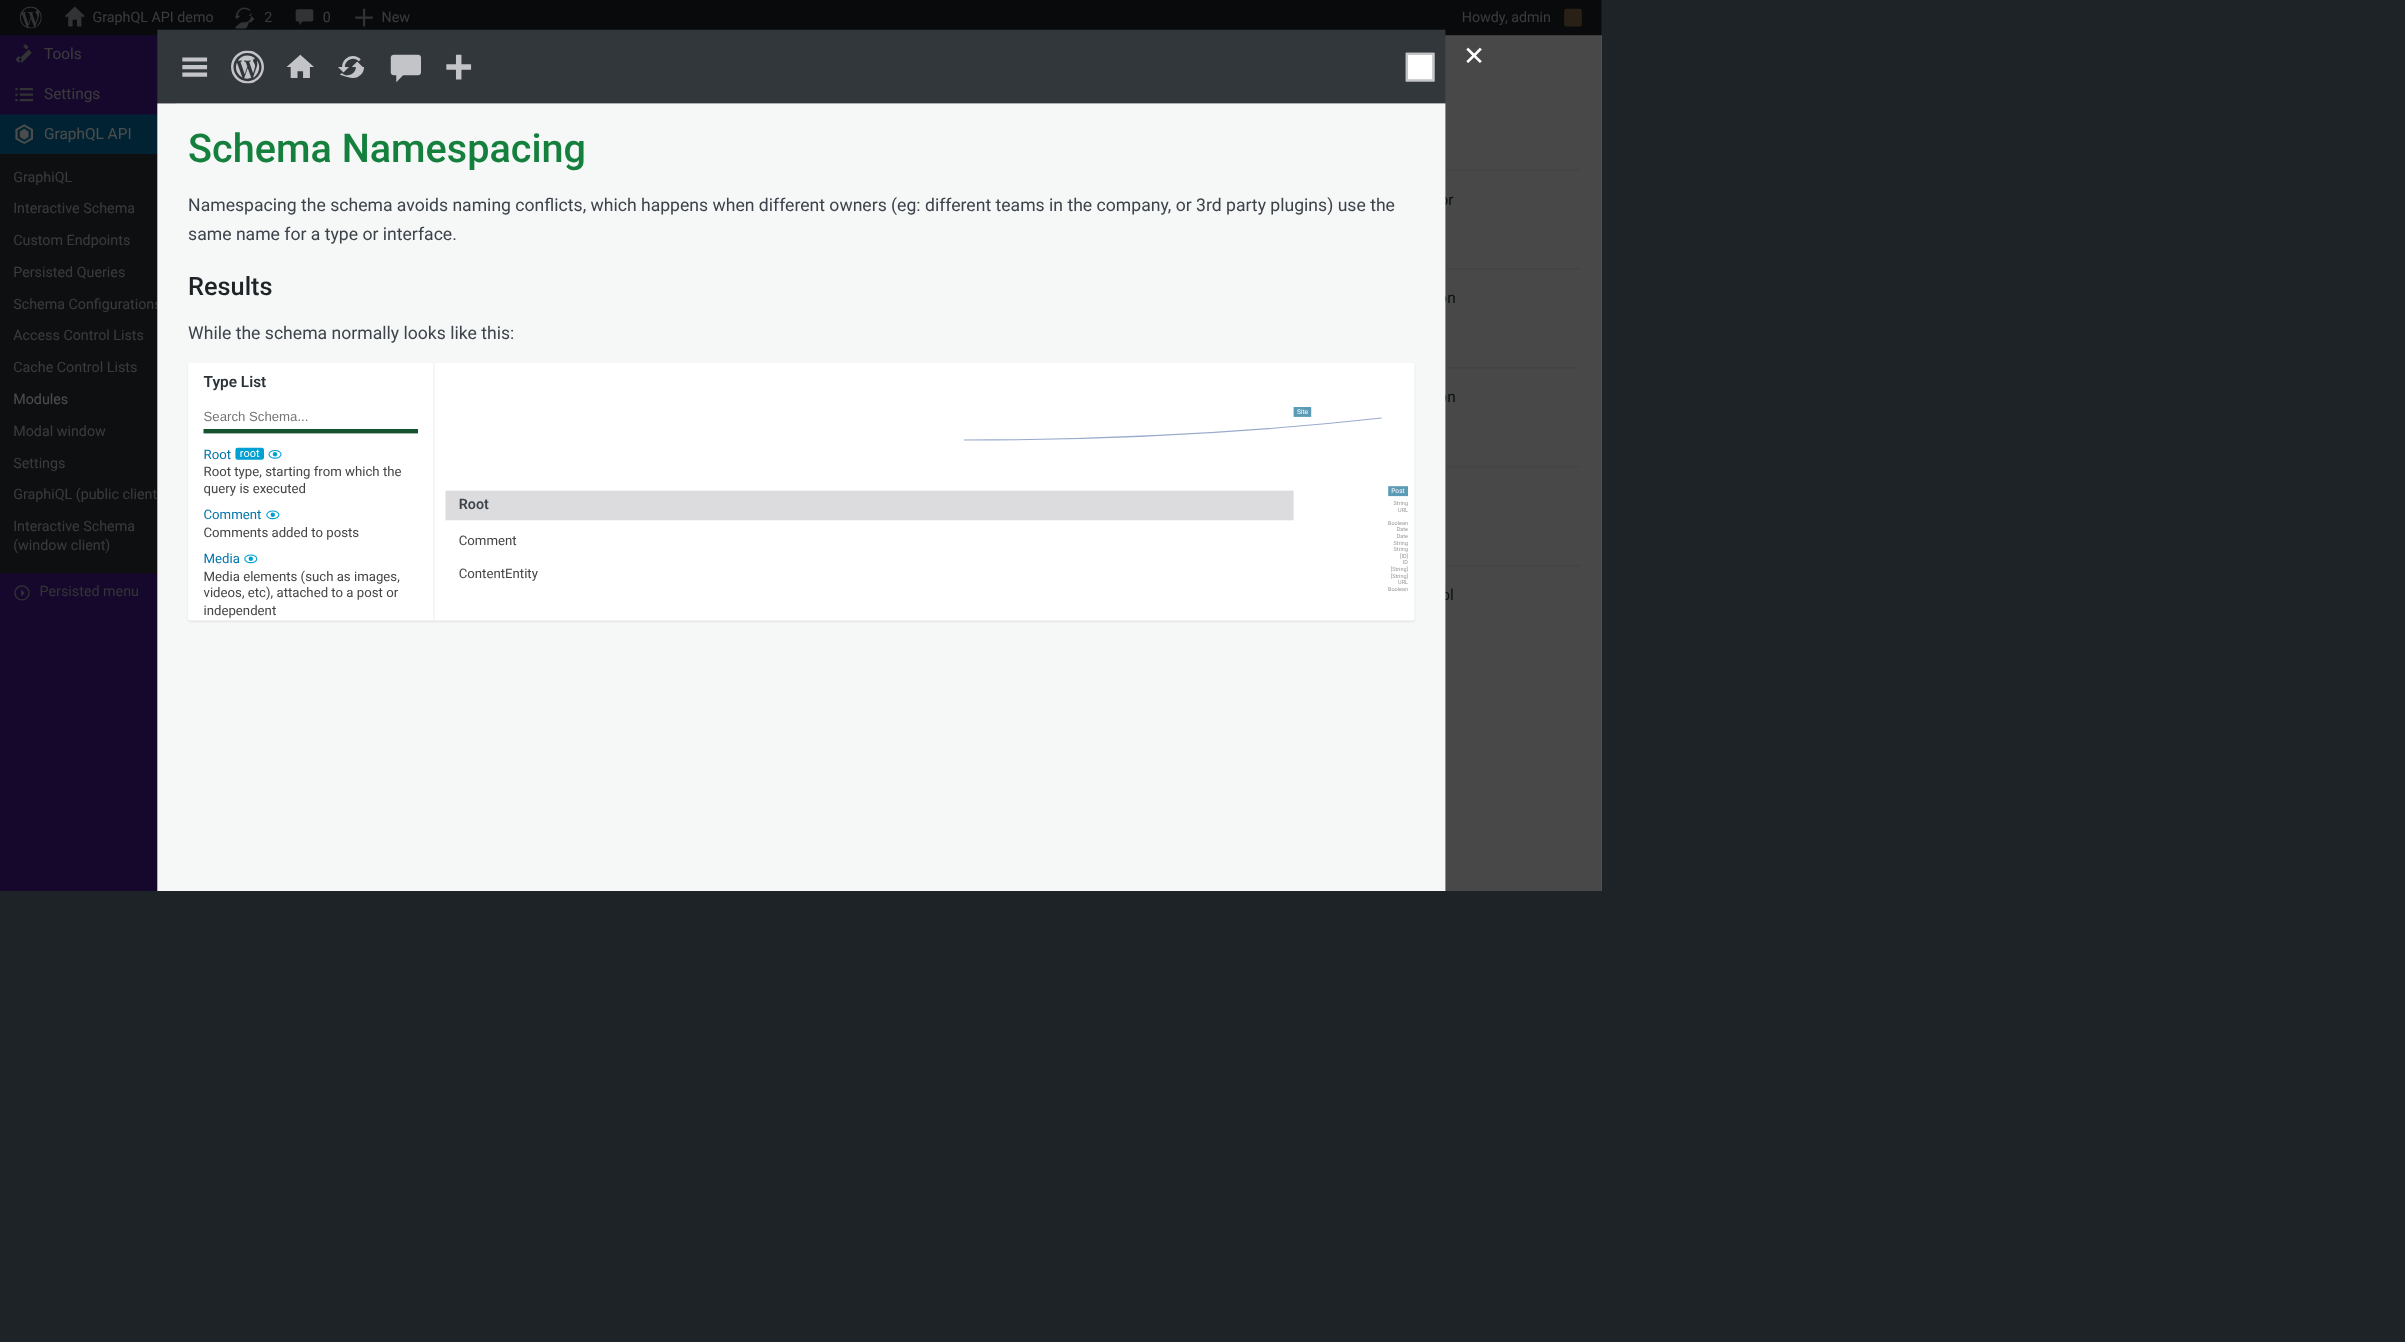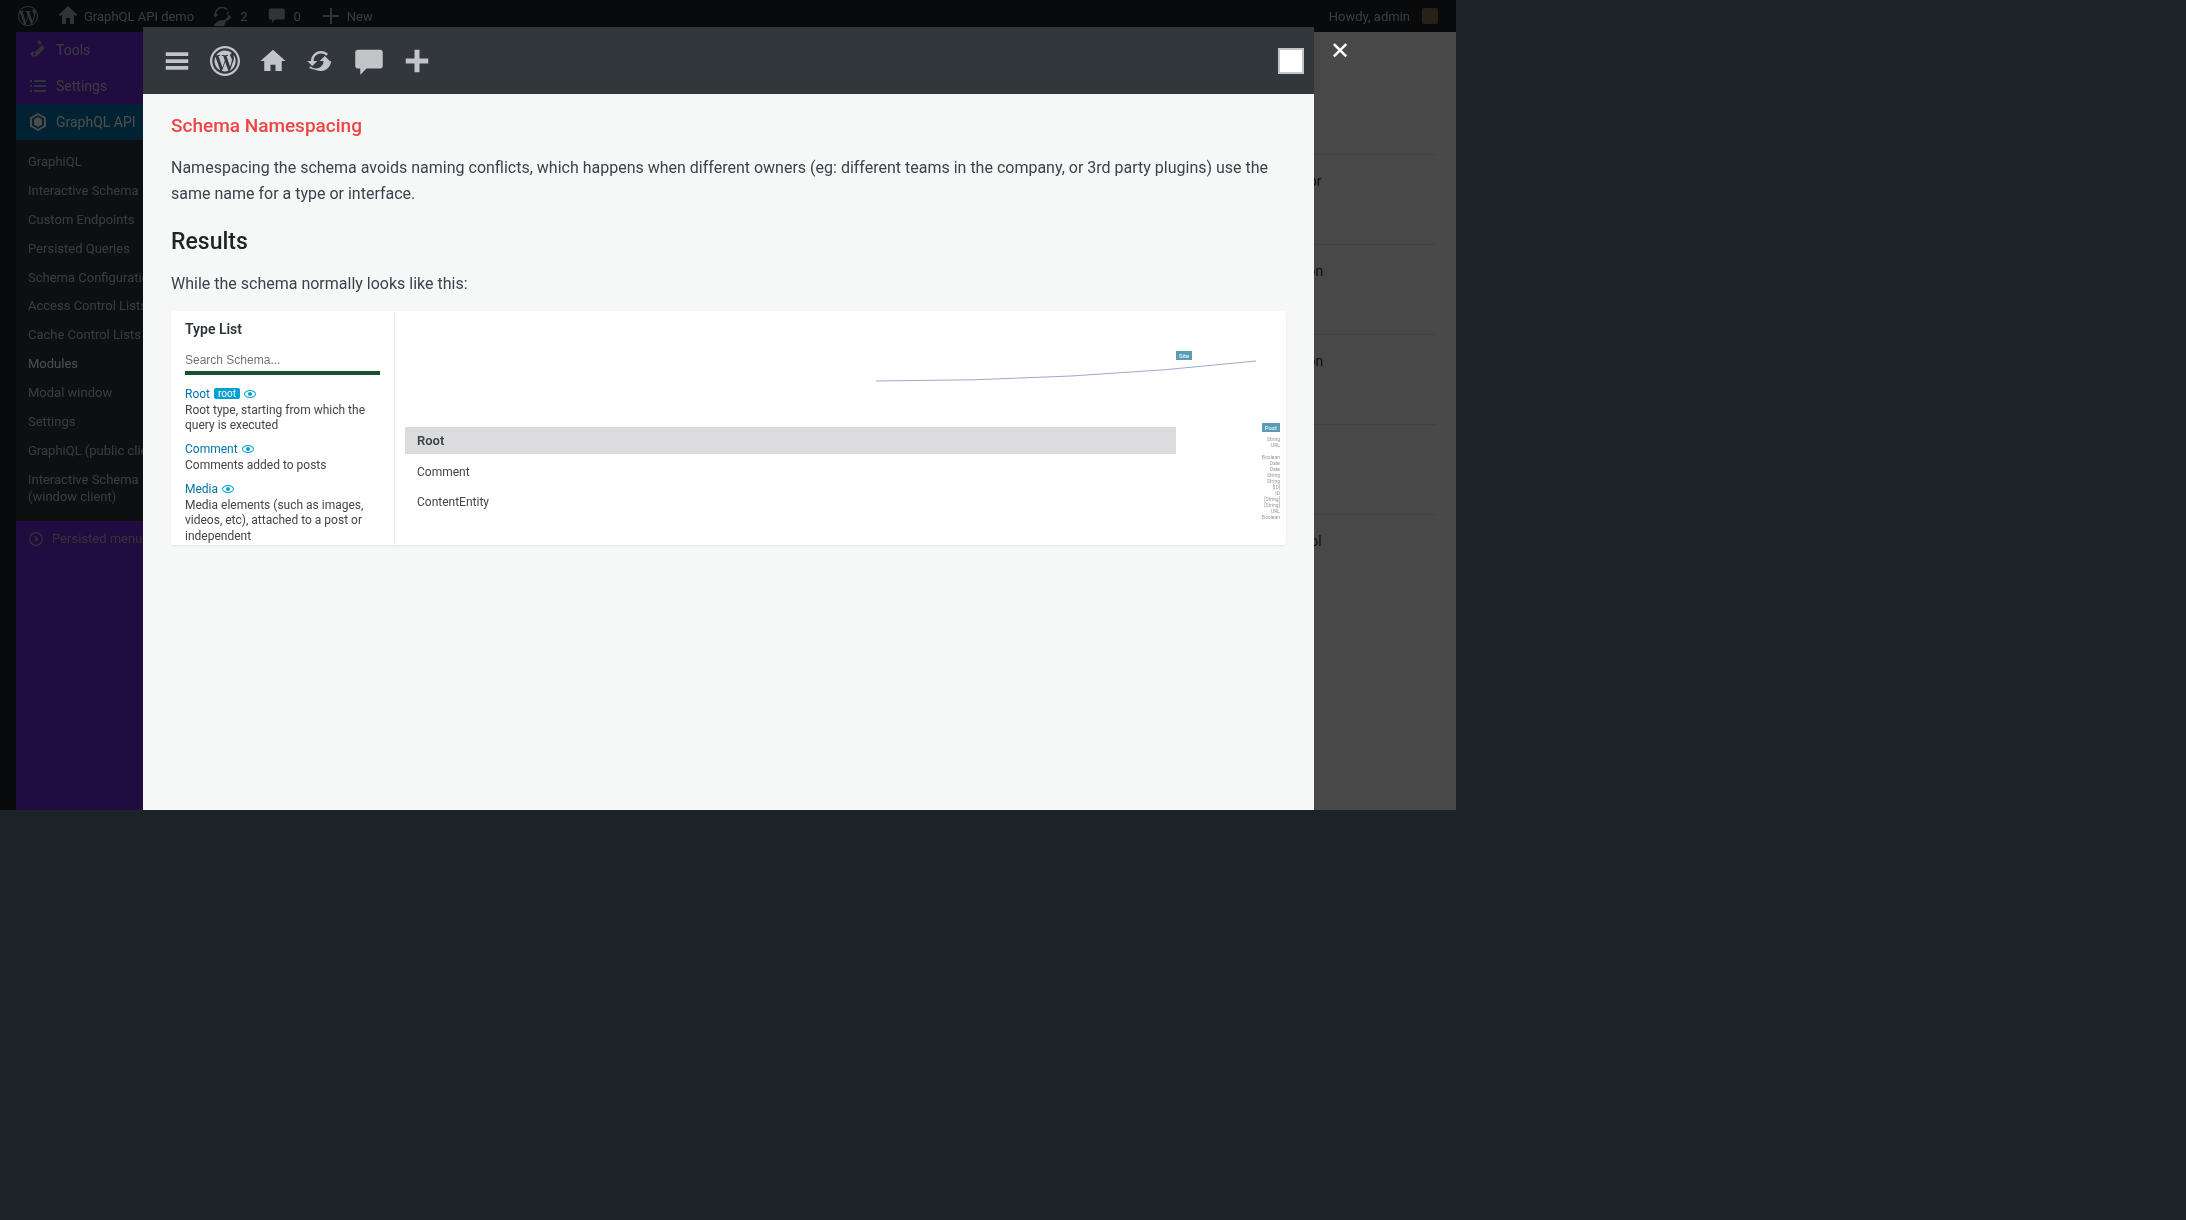--- a/index.html
+++ b/index.html
@@ -6,21 +6,21 @@
 body { font-family: -apple-system, BlinkMacSystemFont, "Segoe UI", Roboto, sans-serif; background: #1d2327; overflow: hidden; width: 1456px; height: 810px; position: relative; }
 
 
 .adminbar { height: 32px; background: #1d2327; display: flex; align-items: flex-end; color: #c3c4c7; font-size: 13px; padding: 0 8px; justify-content: space-between; }
 .adminbar-left, .adminbar-right { display: flex; align-items: center; gap: 0; }
 .adminbar-item { display: flex; align-items: center; gap: 6px; padding: 0 10px; height: 32px; cursor: pointer; }
 .adminbar svg { width: 20px; height: 20px; fill: #a7aaad; }
 .avatar { width: 16px; height: 16px; background: #8b6f47; border-radius: 2px; margin-left: 6px; }
 
 
-.sidebar { position: absolute; left: 16px; top: 32px; bottom: 0; width: 160px; background: #6d28d9; color: #c3c4c7; font-size: 14px; }
+.sidebar { position: absolute; left: 0; top: 32px; bottom: 0; width: 160px; background: #4c1d95; color: #c3c4c7; font-size: 14px; }
 .sidebar-item { display: flex; align-items: center; gap: 8px; padding: 8px 12px; cursor: pointer; }
 .sidebar-item svg { width: 20px; height: 20px; fill: #a7aaad; }
 .sidebar-item.current { background: #0073aa; color: #fff; position: relative; }
 .sidebar-item.current svg { fill: #fff; }
 .sidebar-item.current::after { content: ''; position: absolute; right: 0; top: 50%; margin-top: -8px; border: 8px solid transparent; border-right-color: #f0f0f1; }
 .submenu { background: #2c3338; padding: 8px 0; }
 .submenu-item { padding: 6px 12px; color: #c3c4c7; font-size: 13px; cursor: pointer; line-height: 1.3; }
 .submenu-item.current { color: #fff; font-weight: 400; }
 .collapse { display: flex; align-items: center; gap: 8px; padding: 10px 12px; color: #a7aaad; font-size: 13px; cursor: pointer; border-top: 1px solid #333; }
 .collapse svg { width: 16px; height: 16px; fill: #a7aaad; transform: rotate(180deg); }
@@ -35,21 +35,21 @@
 .overlay { position: absolute; inset: 0; background: rgba(0,0,0,0.7); z-index: 100; }
 
 
 .modal { position: absolute; left: 143px; right: 142px; top: 27px; bottom: 0; z-index: 200; }
 .modal-close { position: absolute; right: -42px; top: 8px; width: 32px; height: 32px; color: #fff; font-size: 24px; cursor: pointer; display: flex; align-items: center; justify-content: center; }
 .modal-toolbar { height: 67px; background: #32373c; display: flex; align-items: center; padding: 0 10px; gap: 0; }
 .modal-toolbar-item { width: 48px; height: 48px; display: flex; align-items: center; justify-content: center; cursor: pointer; }
 .modal-toolbar svg { width: 30px; height: 30px; fill: #c3c4c7; }
 .modal-toolbar-end { margin-left: auto; width: 26px; height: 26px; background: #fff; border: 2px solid #c3c4c7; }
 .modal-body { background: #f6f7f7; padding: 20px 28px; height: calc(100% - 67px); overflow: hidden; color: #3c434a; }
-.modal-body h1 { font-size: 19px; font-weight: 500; margin-bottom: 18px; color: #ef4444; }
+.modal-body h1 { font-size: 36px; font-weight: 500; margin-bottom: 18px; color: #15803d; }
 .modal-body h2 { font-size: 23px; font-weight: 500; margin: 22px 0 16px; color: #1d2327; }
 .modal-body p { font-size: 16px; line-height: 1.6; margin-bottom: 14px; }
 
 
 .schema-shot { background: #fff; border-radius: 2px; margin-top: 8px; display: flex; height: 234px; overflow: hidden; box-shadow: 0 1px 2px rgba(0,0,0,0.08); }
 .typelist { width: 224px; padding: 10px 14px; border-right: 1px solid #eee; }
 .typelist h3 { font-size: 14px; font-weight: 600; margin-bottom: 12px; color: #2c3338; }
 .typelist input { width: 100%; border: none; border-bottom: 4px solid #14532d; padding: 4px 0; font-size: 12px; margin-bottom: 12px; outline: none; color: #888; }
 .type-entry { margin-bottom: 8px; font-size: 12px; }
 .type-name { color: #0073aa; font-weight: 400; display: inline-flex; align-items: center; gap: 4px; margin-bottom: 2px; }

